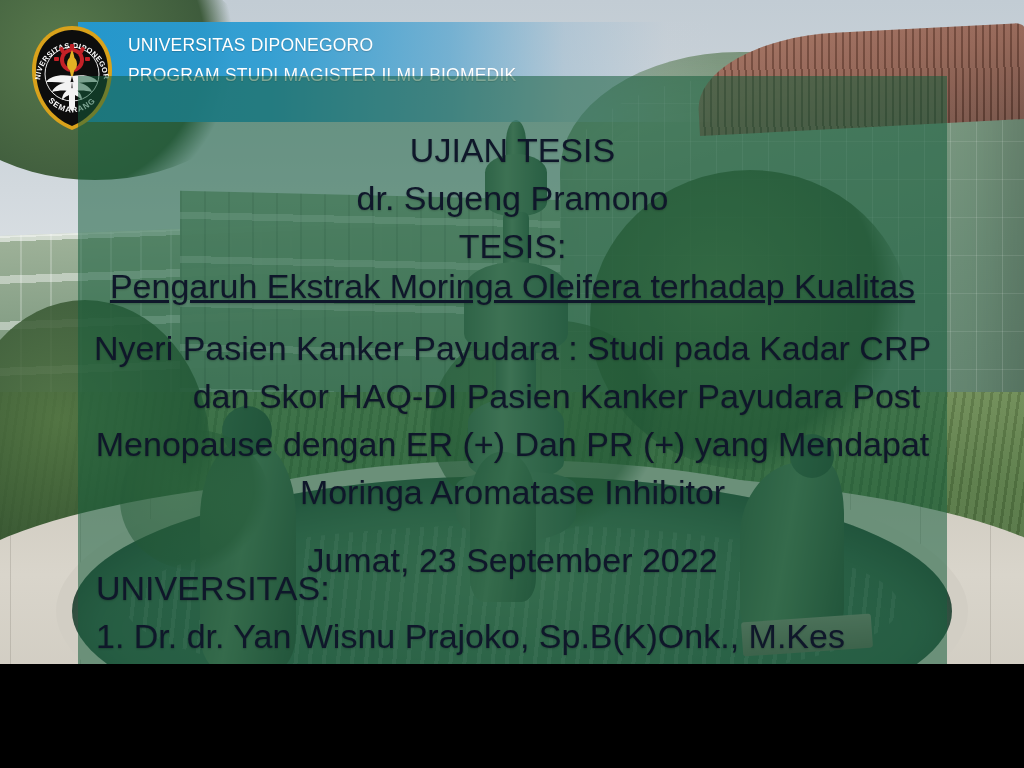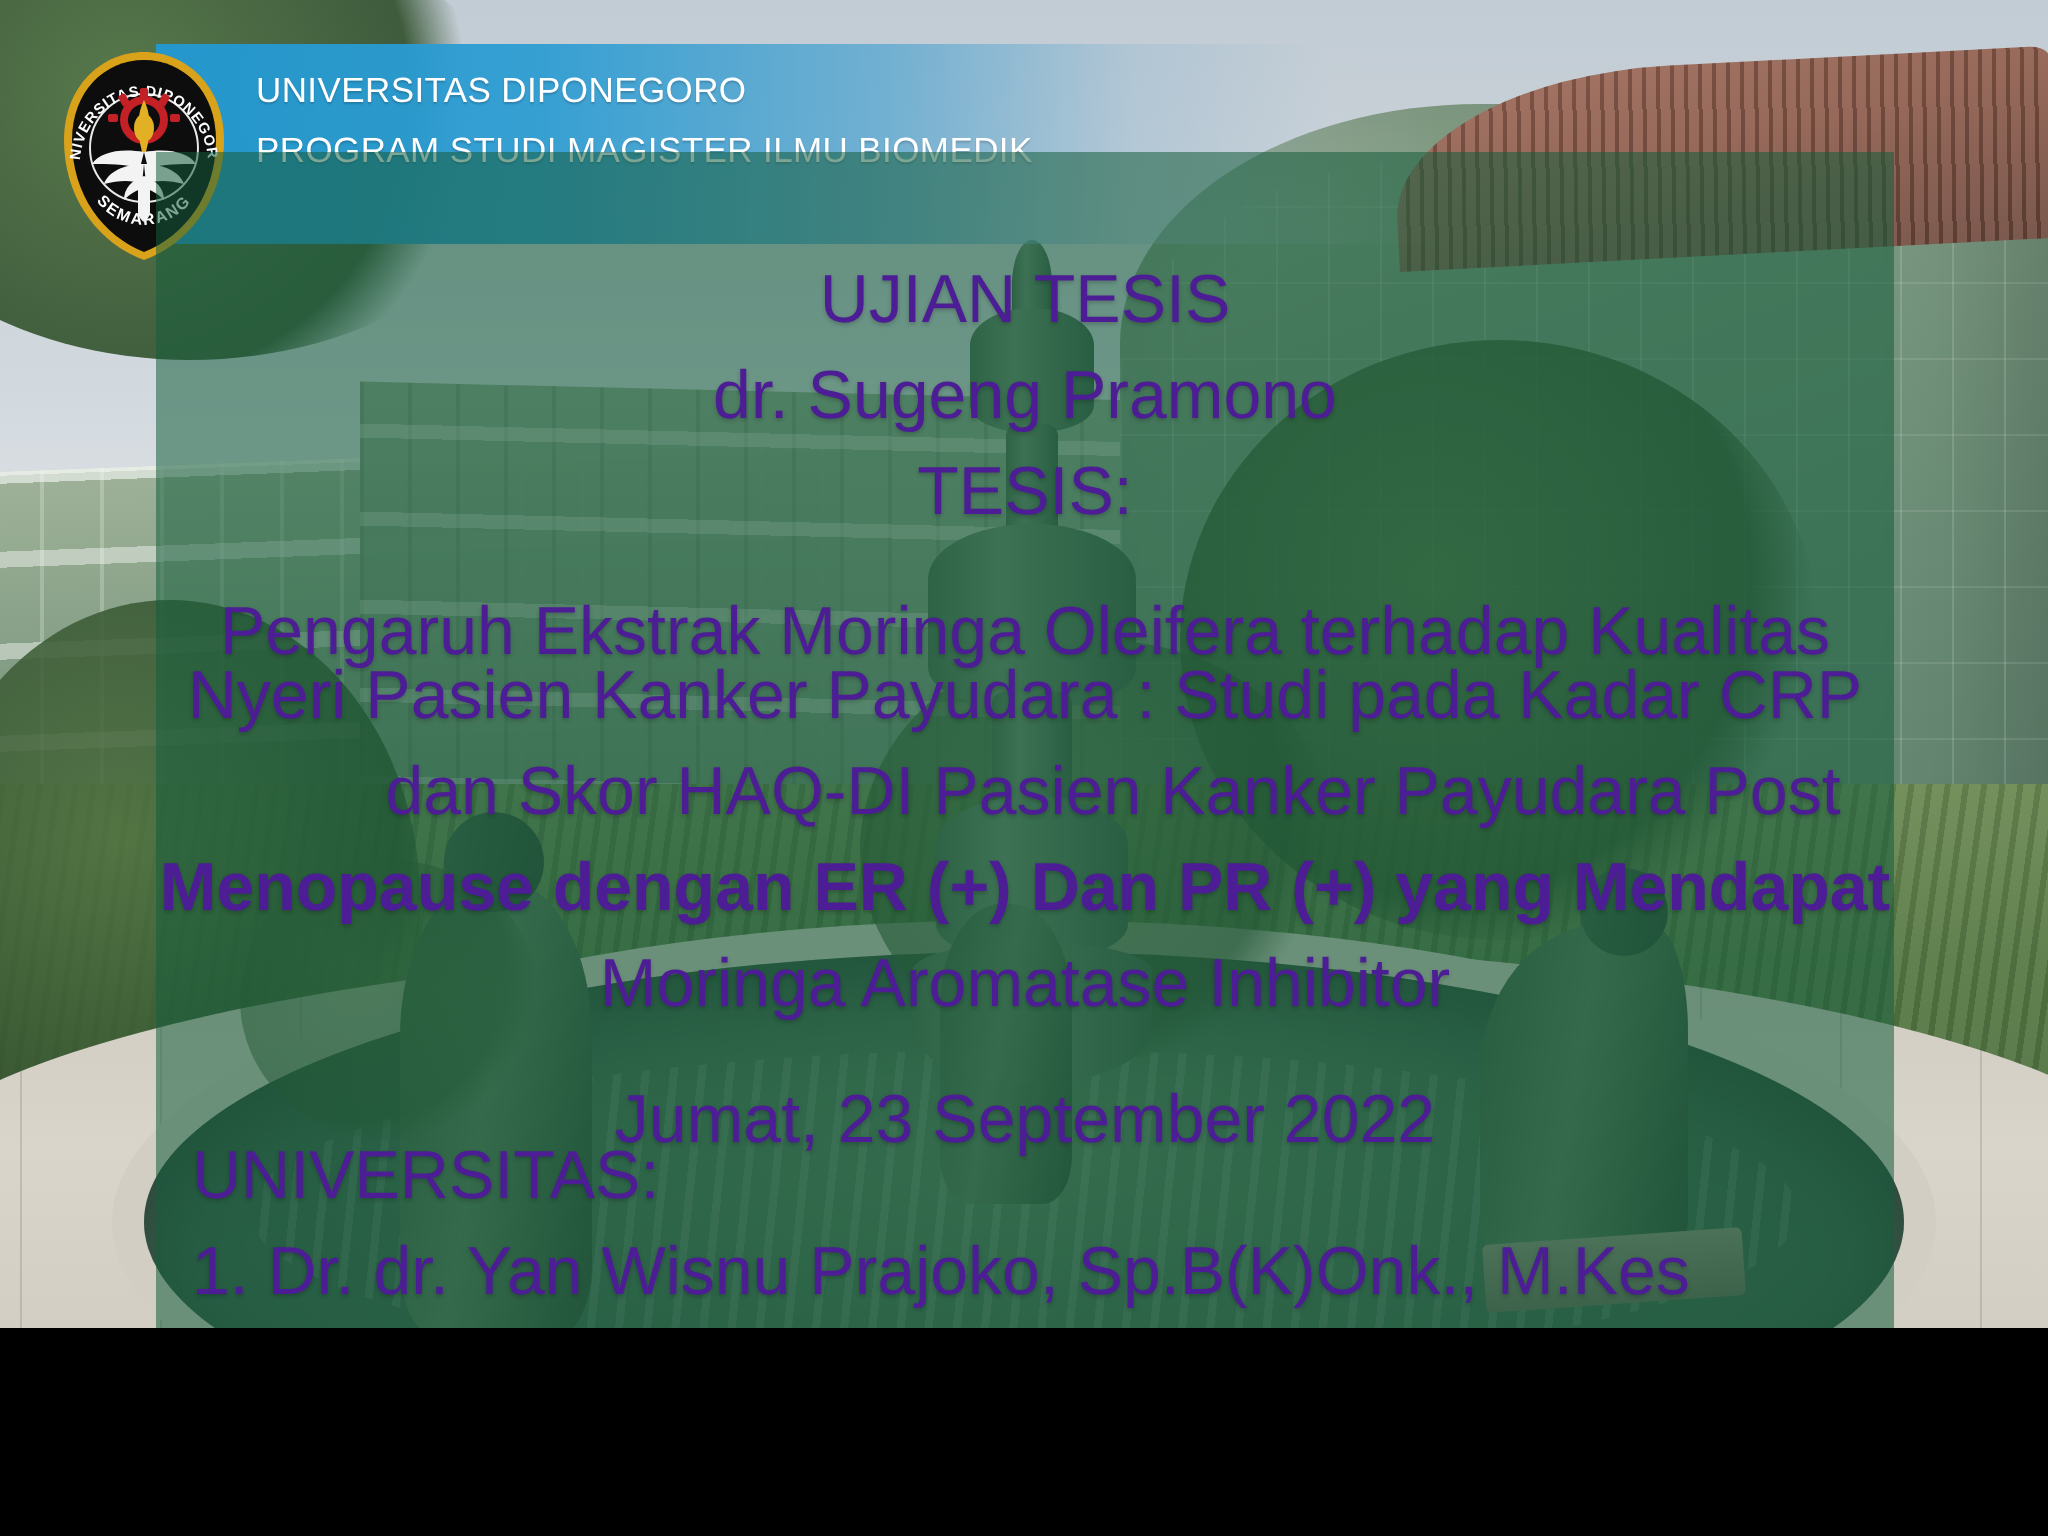--- a/index.html
+++ b/index.html
@@ -249,43 +249,43 @@
   
   .green-panel {
     position:absolute;
     left:78px; top:76px; width:869px; height:619px;
     background: rgba(22, 92, 60, 0.55);
   }
 
   .content {
     position:absolute;
     left:78px; top:76px; width:869px; height:619px;
-    color:#4c1d95;
+    color:#0f172a;
     text-shadow: 0 1px 2px rgba(0,0,0,.22);
   }
   .line {
     position:absolute;
     left:0; width:869px;
     font-size:34px;
     line-height:45px;
     text-align:center;
     white-space:nowrap;
   }
   .line.left {
     text-align:left;
     padding-left:18px;
     box-sizing:border-box;
   }
   .l-ujian   { top:52px;  }
   .l-name    { top:100px; }
   .l-tesis   { top:148px; }
-  .t1 { top:218px; }
+  .t1 { top:188px;text-decoration:underline; }
   .t2 { top:250px;text-align:center; }
   .t3 { top:298px;margin-left:44px; }
-  .t4 { top:346px;font-weight:bold; }
+  .t4 { top:346px; }
   .t5 { top:394px; }
   .l-date    { top:462px; }
   .l-pemb    { top:490px; }
   .l-p1      { top:538px; }
   .l-p2      { top:613px;margin-top:35px; }
 </style>
 </head>
 <body>
 
 <div id="slide">

